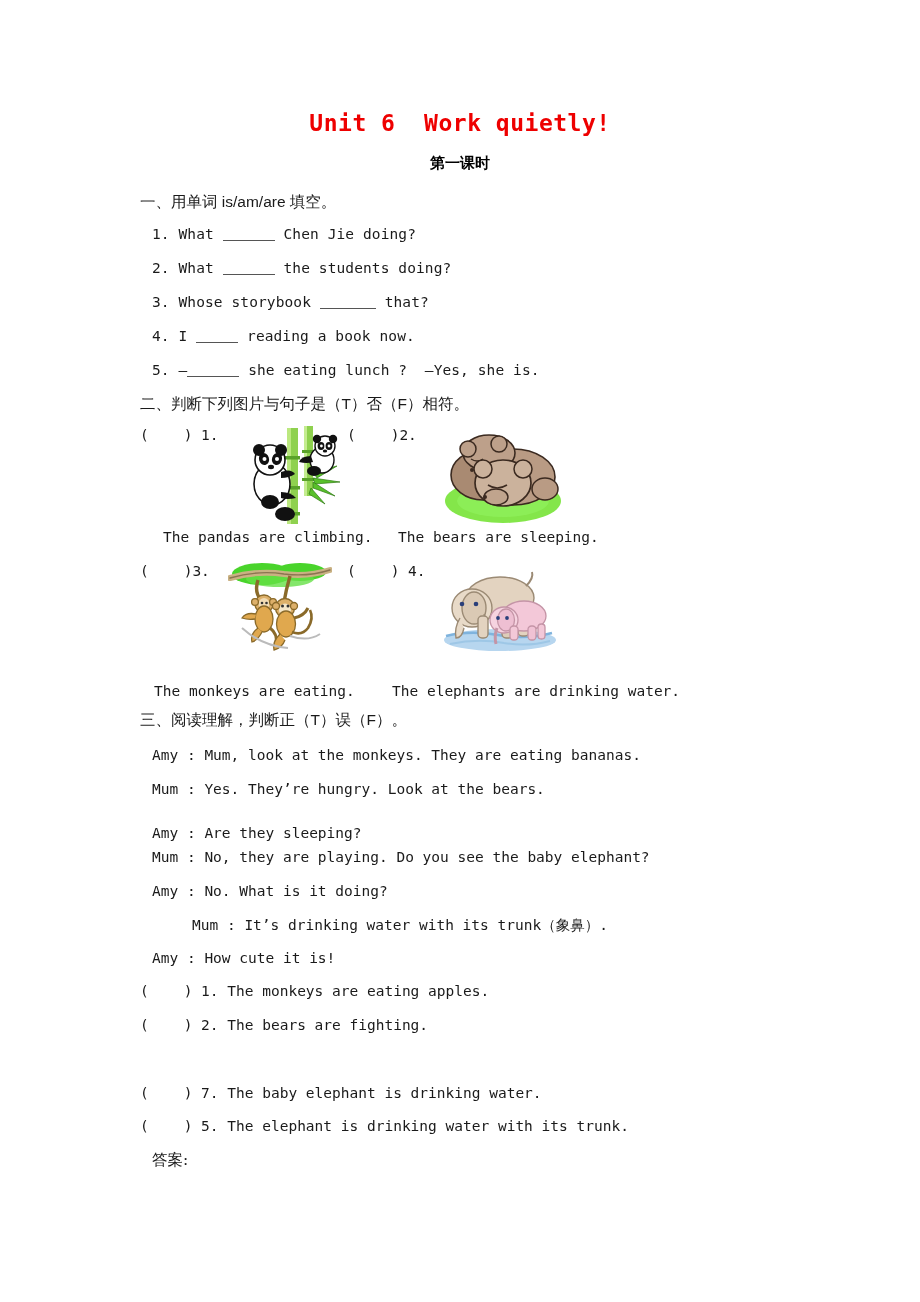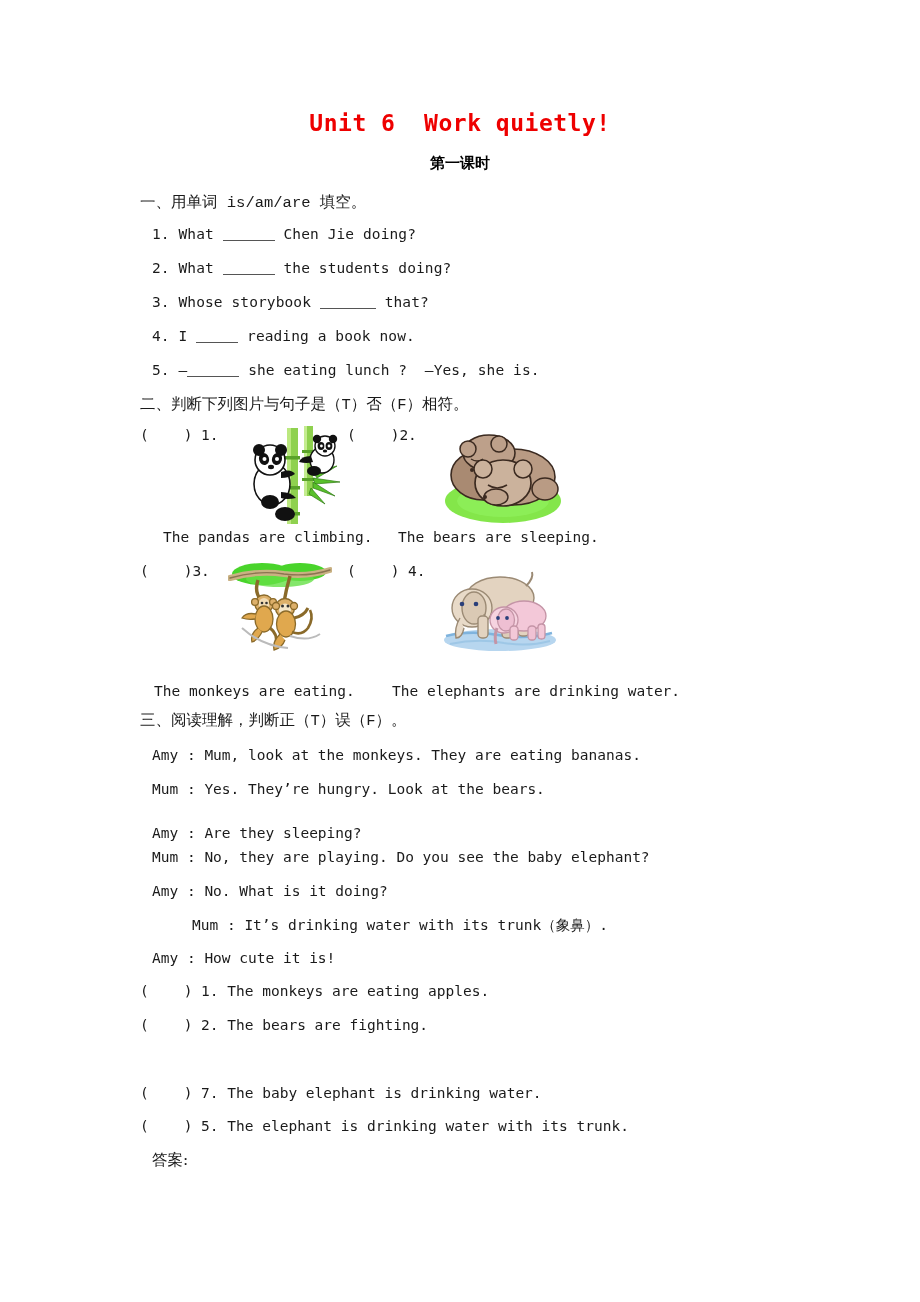--- a/index.html
+++ b/index.html
@@ -44,21 +44,21 @@
     text-align: center;
     font-family: "DejaVu Sans", "Liberation Sans", sans-serif;
     font-size: 15px;
     font-weight: bold;
     color: #000;
   }
 
   
   .sec-head {
     position: absolute;
-    font-family: Liberation Mono, monospace;
+    font-family: Liberation Sans, sans-serif;
     font-size: 15.5px;
     color: #1a1a1a;
     white-space: pre;
     text-align: center;
   }
   .qline {
     position: absolute;
     font-family: "DejaVu Sans Mono", "Liberation Mono", monospace;
     font-size: 14.5px;
     color: #1a1a1a;

